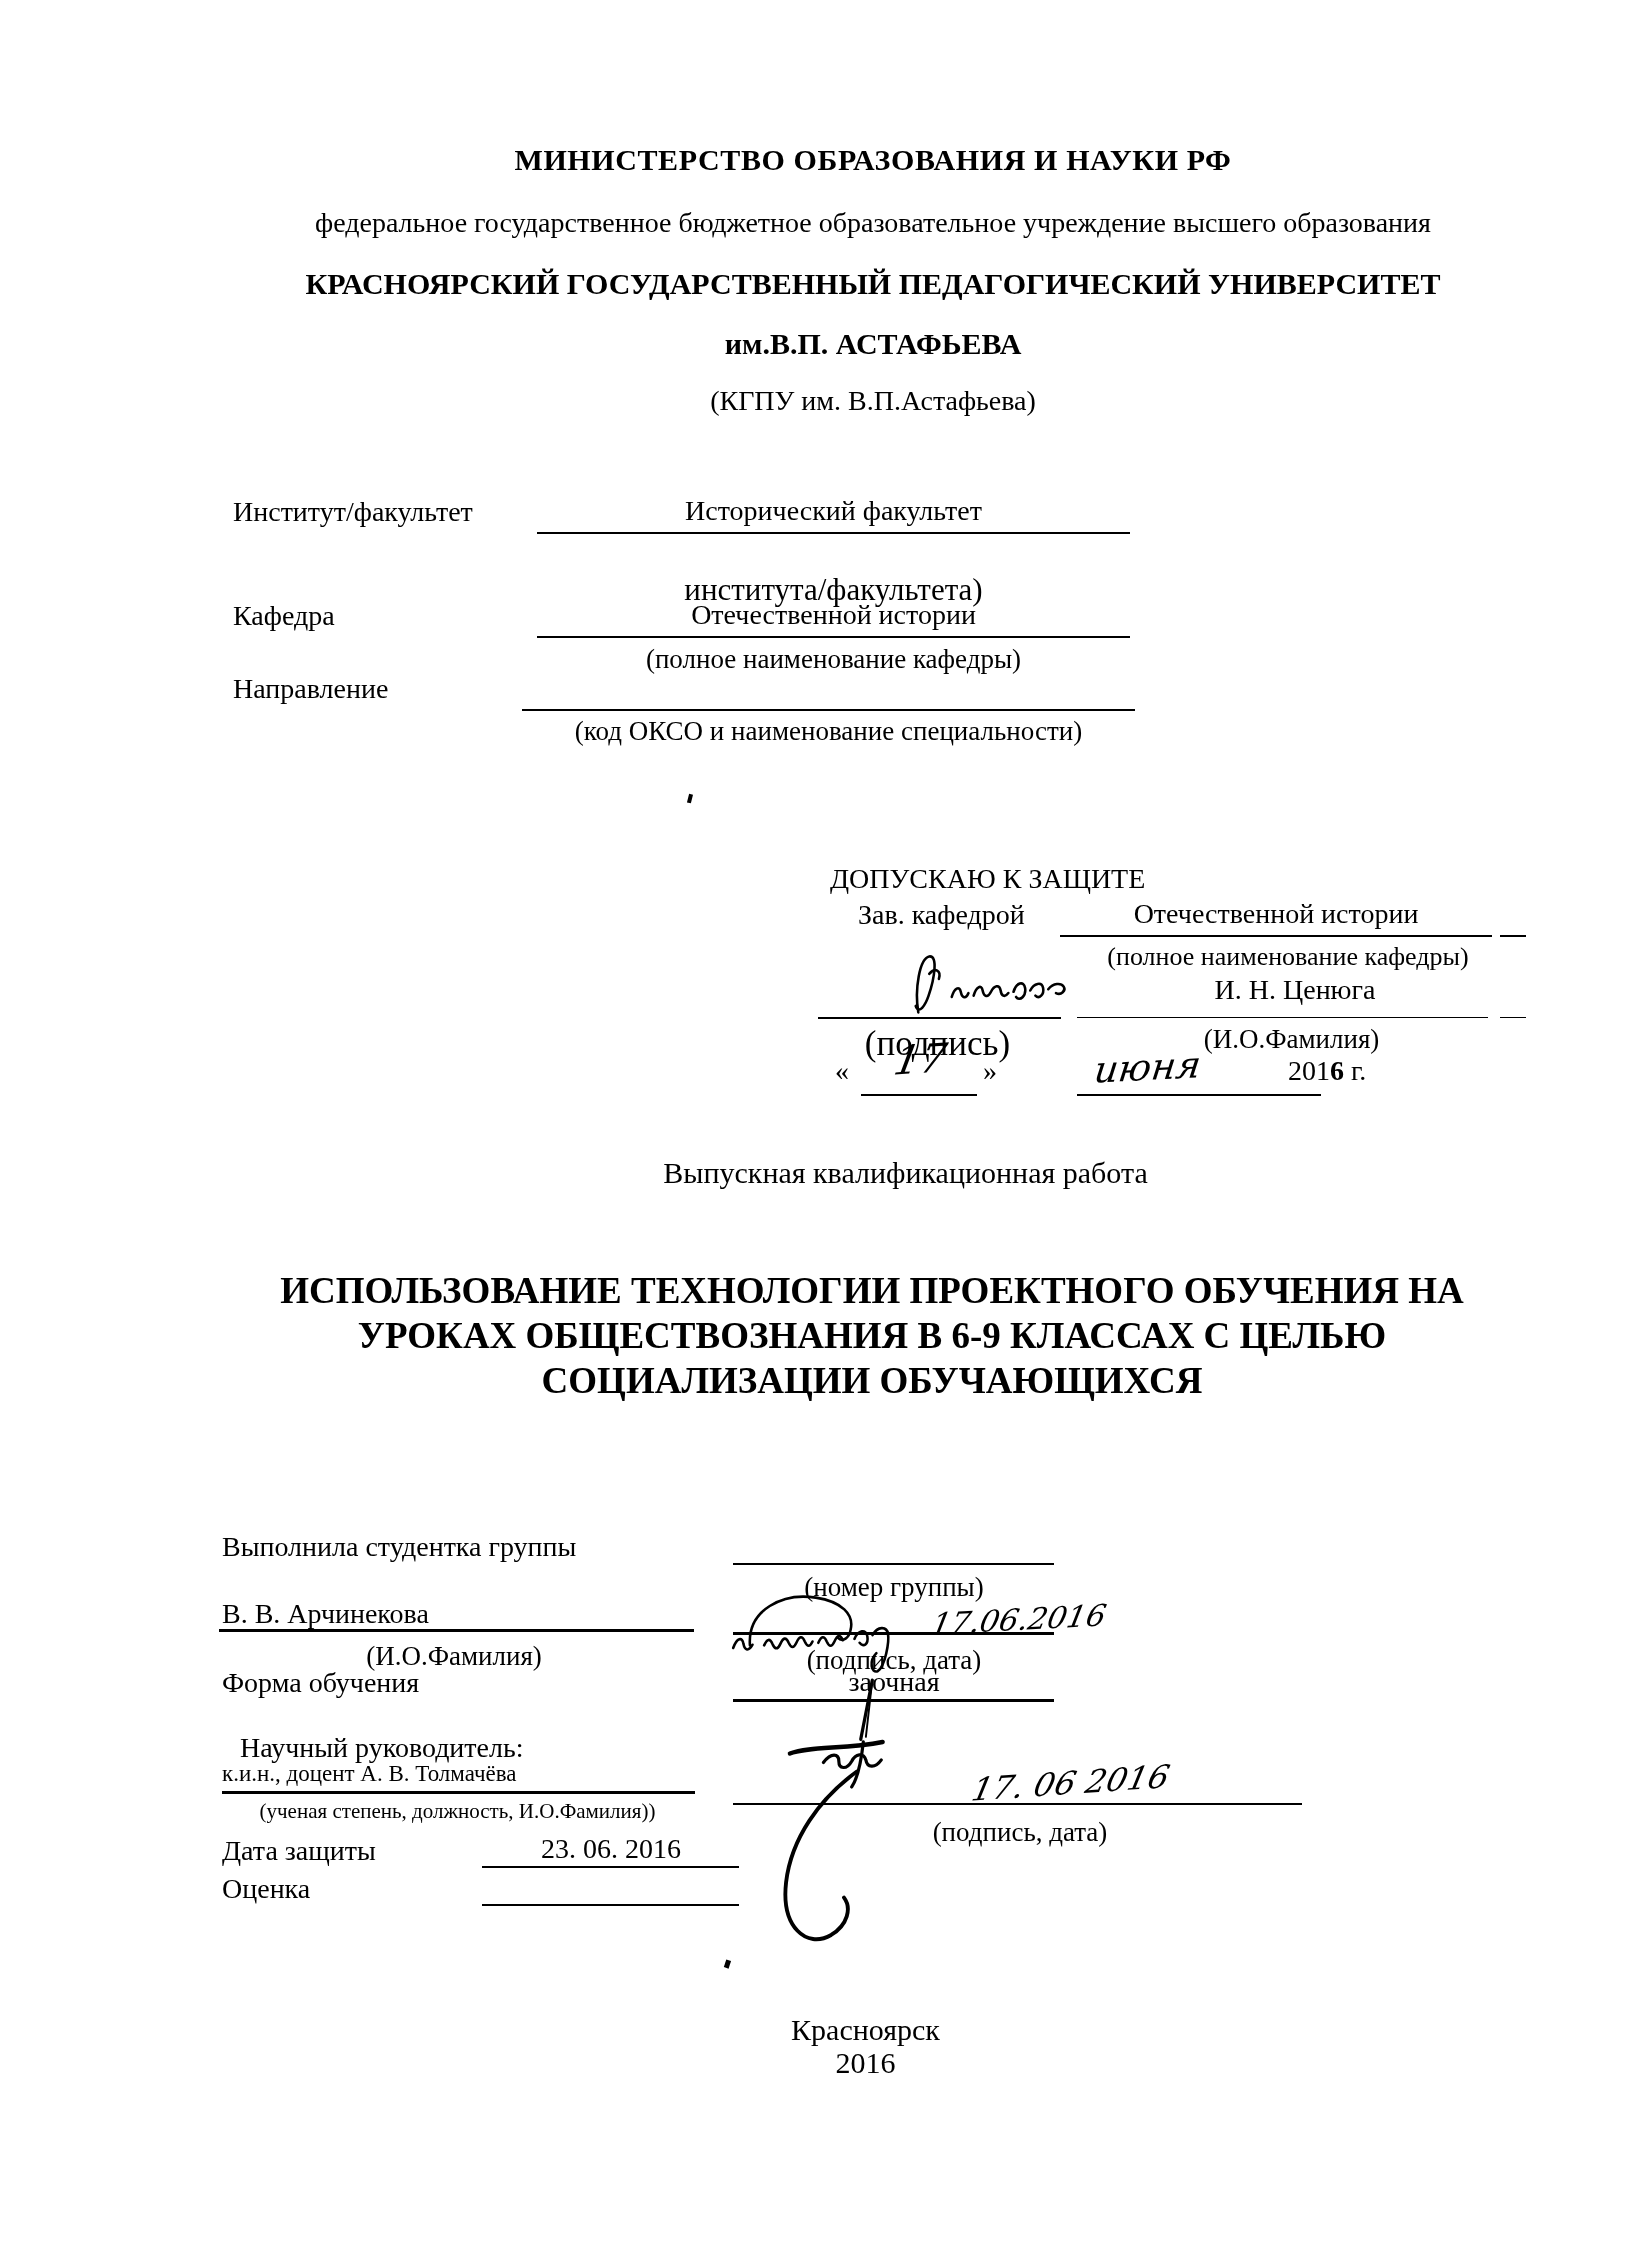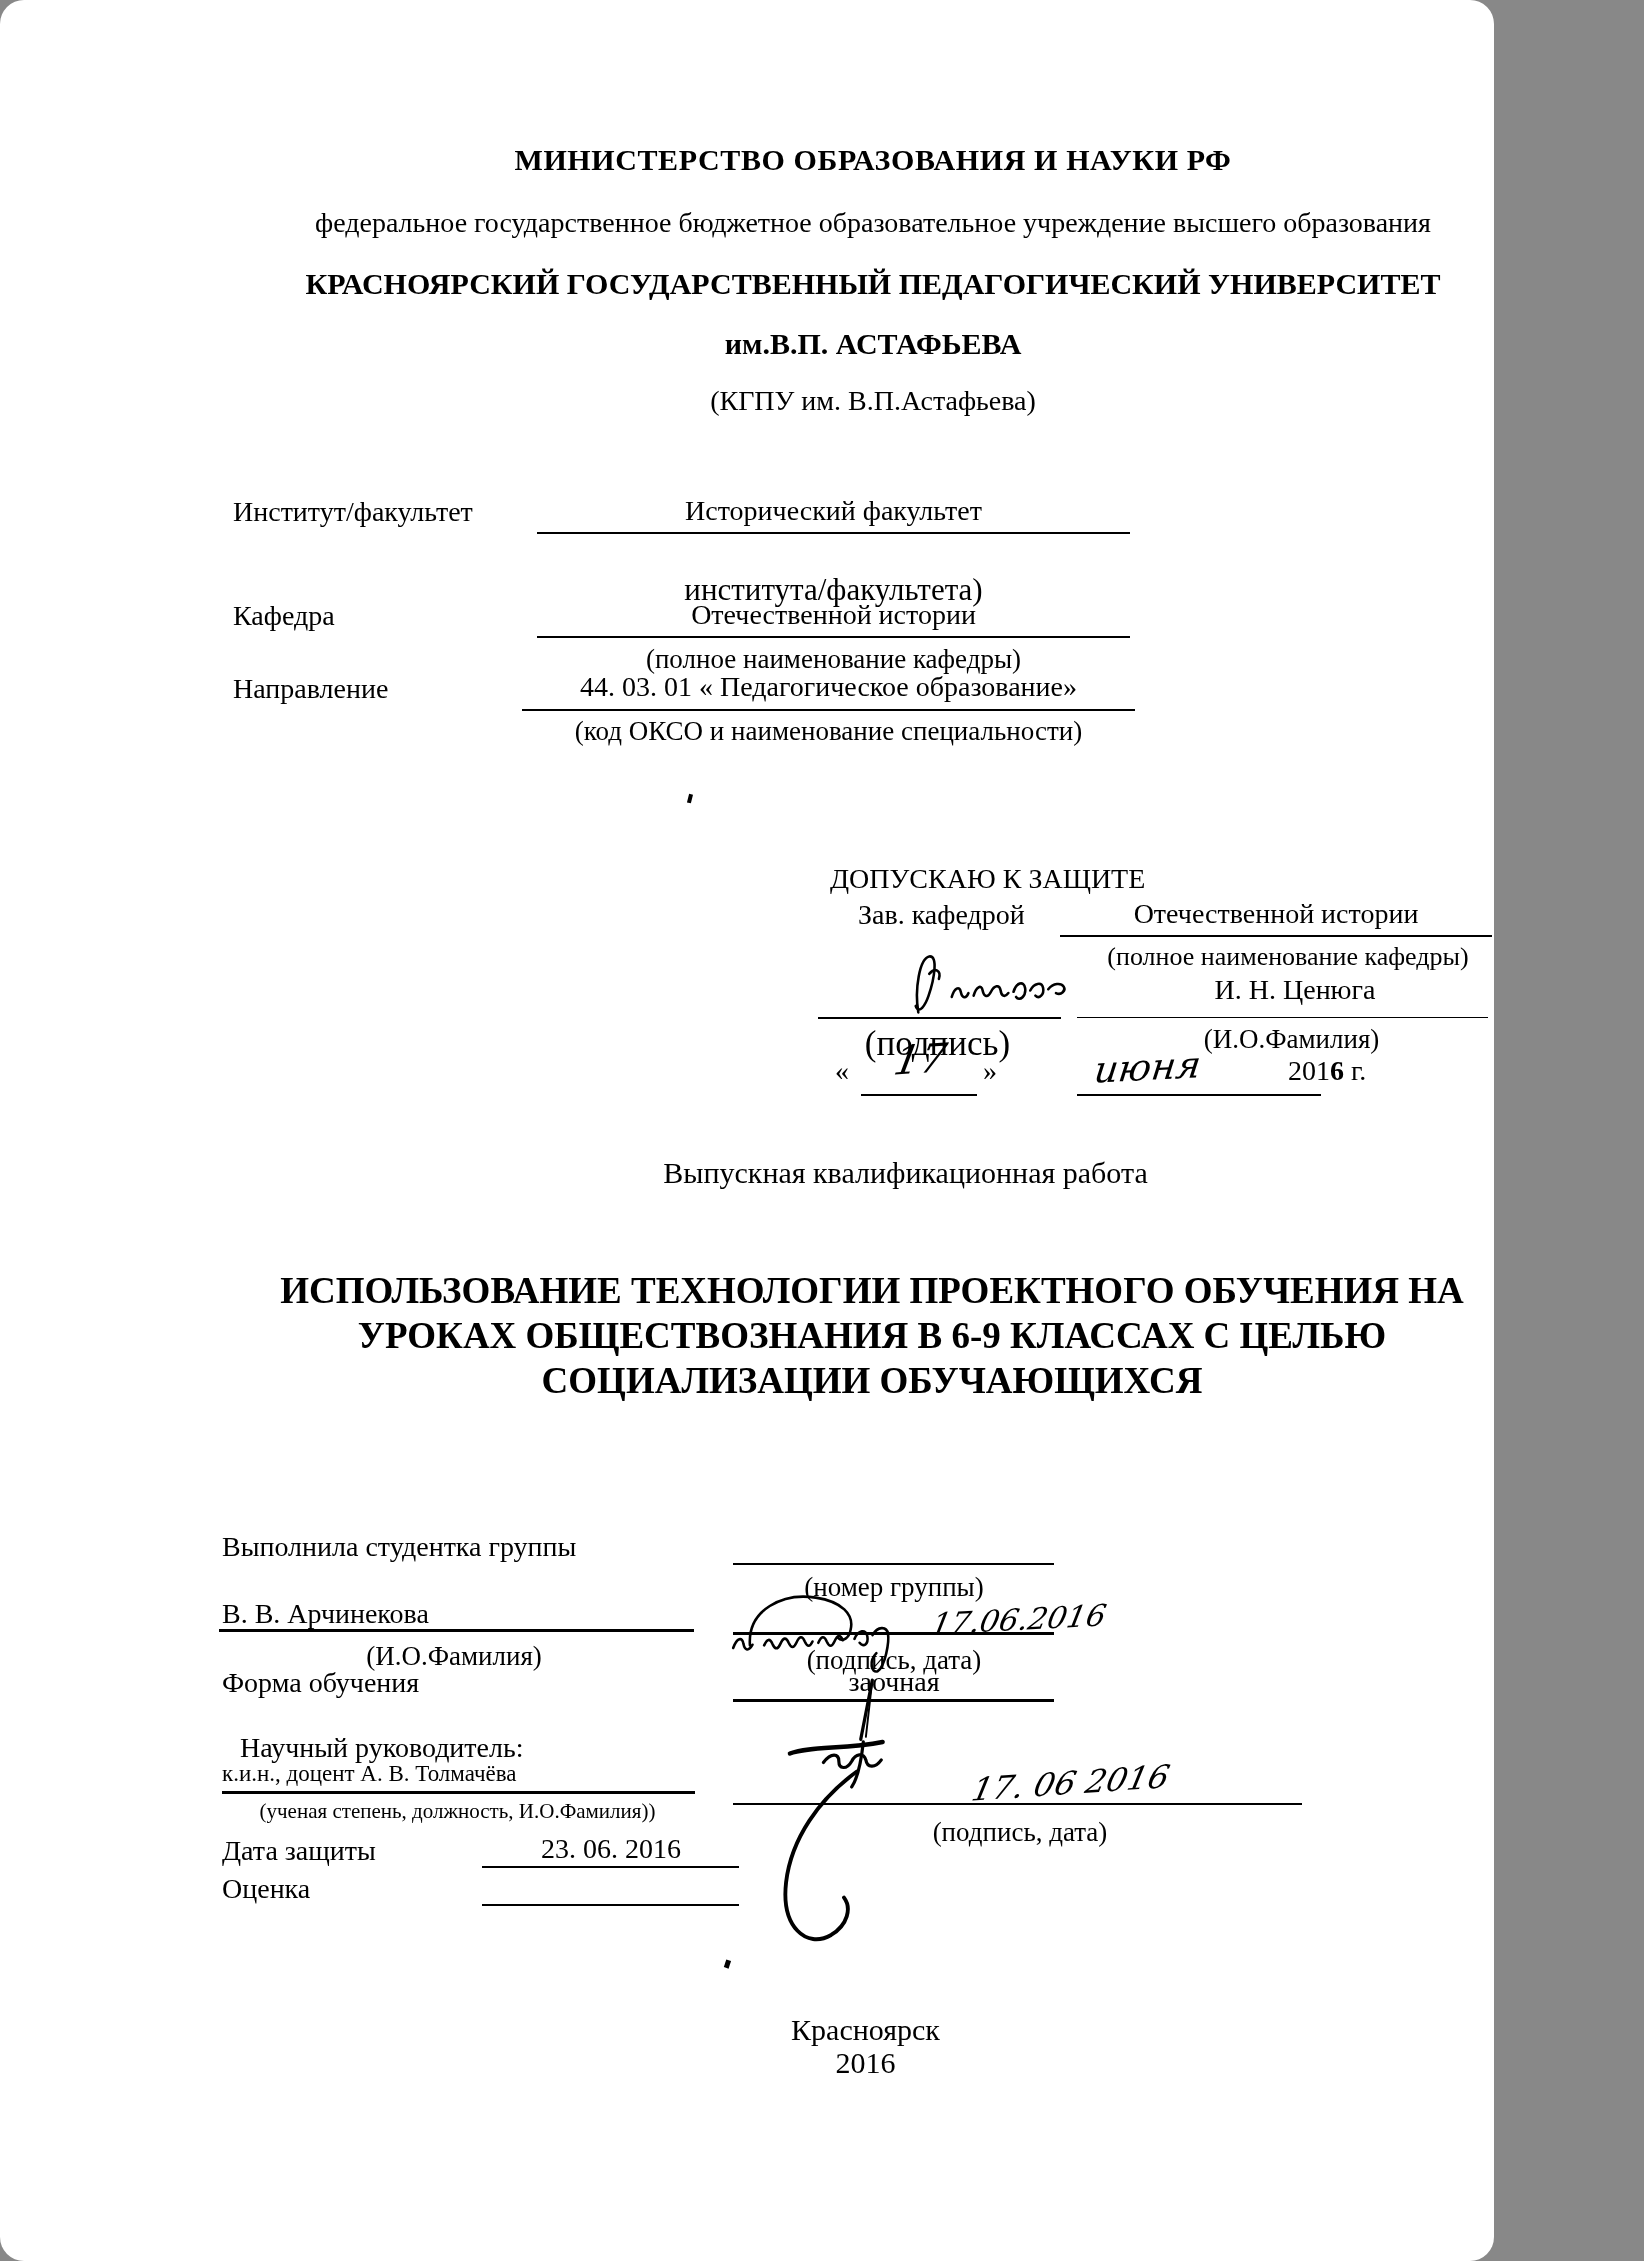--- a/index.html
+++ b/index.html
@@ -1,20 +1,19 @@
 <!DOCTYPE html>
 <html style="font-size:10.3px"><head>
 <meta charset="utf-8">
 <style>
   html,body{margin:0;padding:0;background:#888;}
   .page{
-    position:relative;width:1494px;height:2261px;background:#ffffff;
+    position:relative;width:1644px;height:2261px;background:#ffffff;
     font-family:"Liberation Serif","DejaVu Serif",serif;color:#000;
     overflow:hidden;
-    border-radius:24px;
   }
   .t{position:absolute;white-space:nowrap;}
   .c{text-align:center;}
   .b{font-weight:bold;}
   .ln{position:absolute;background:#000;}
   .hw{position:absolute;font-family:"DejaVu Serif",serif;font-style:italic;white-space:nowrap;}
   svg{position:absolute;overflow:visible;}
   .speck{position:absolute;background:#000;}
 </style>
 </head>
@@ -32,21 +31,20 @@
   <div class="t c" style="left:537px;top:495px;width:593px;font-size:28px;">Исторический факультет</div>
   <div class="ln" style="left:537px;top:532px;width:593px;height:1.9px;"></div>
   <div class="t c" style="left:537px;top:572px;width:593px;font-size:31px;">института/факультета)</div>
 
   <div class="t" style="left:233px;top:600px;font-size:28px;">Кафедра</div>
   <div class="t c" style="left:537px;top:599px;width:593px;font-size:28px;">Отечественной истории</div>
   <div class="ln" style="left:537px;top:636px;width:593px;height:1.9px;"></div>
   <div class="t c" style="left:537px;top:644px;width:593px;font-size:27px;">(полное наименование кафедры)</div>
 
   <div class="t" style="left:233px;top:673px;font-size:28px;">Направление</div>
-  <div class="t c" style="left:522px;top:671px;width:613px;font-size:28px;">44. 03. 01 « Педагогическое образование»</div>
   <div class="ln" style="left:522px;top:709px;width:613px;height:1.9px;"></div>
   <div class="t c" style="left:522px;top:716px;width:613px;font-size:27px;">(код ОКСО и наименование специальности)</div>
 
   <div class="speck" style="left:688px;top:794px;width:3.9px;height:9px;transform:rotate(14deg);"></div>
 
   <div class="t" style="left:830px;top:863px;font-size:28px;">ДОПУСКАЮ К ЗАЩИТЕ</div>
   <div class="t" style="left:830px;top:899px;font-size:28px;margin-left:28px;">Зав. кафедрой</div>
   <div class="t c" style="left:1060px;top:898px;width:432px;font-size:28px;">Отечественной истории</div>
   <div class="ln" style="left:1060px;top:935px;width:432px;height:1.9px;"></div>
   <div class="ln" style="left:1500px;top:935px;width:26px;height:1.9px;"></div>

